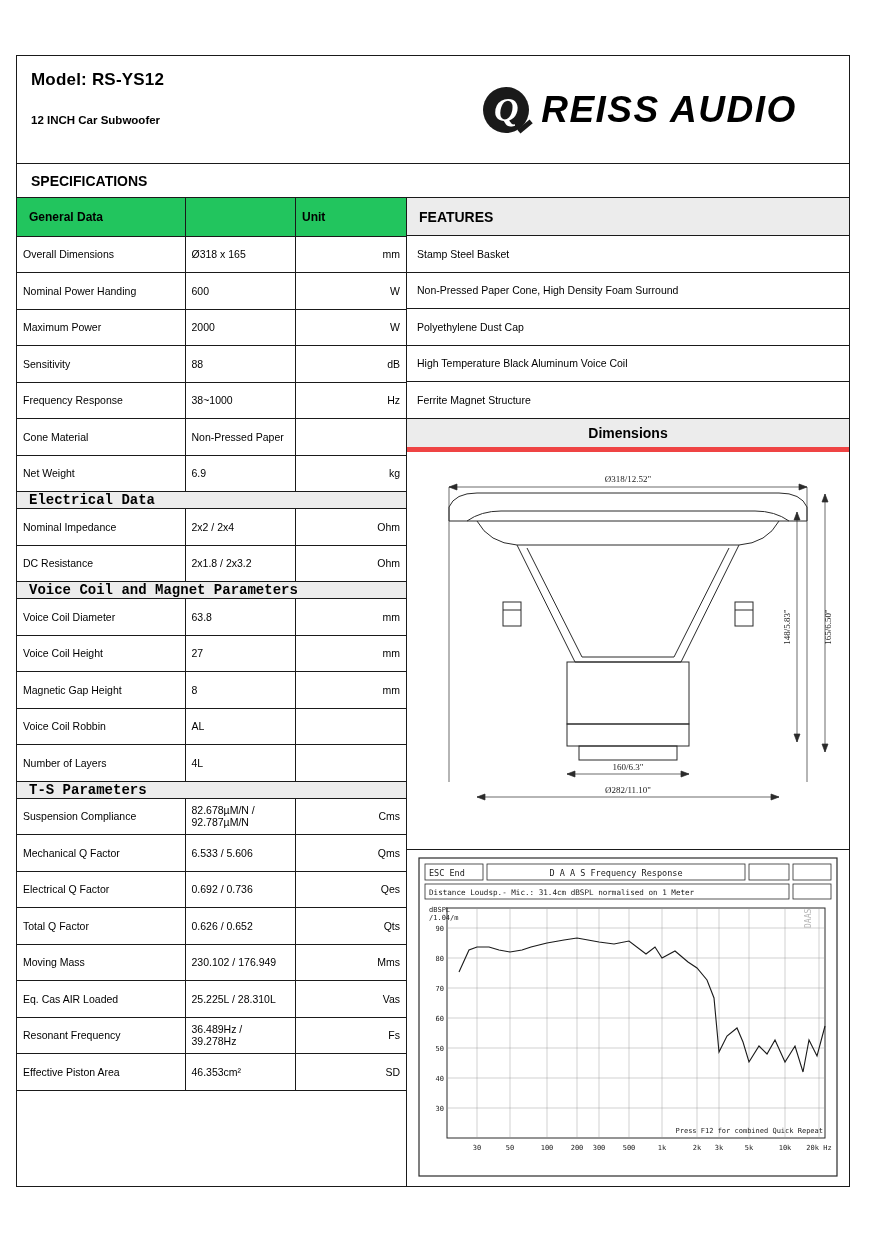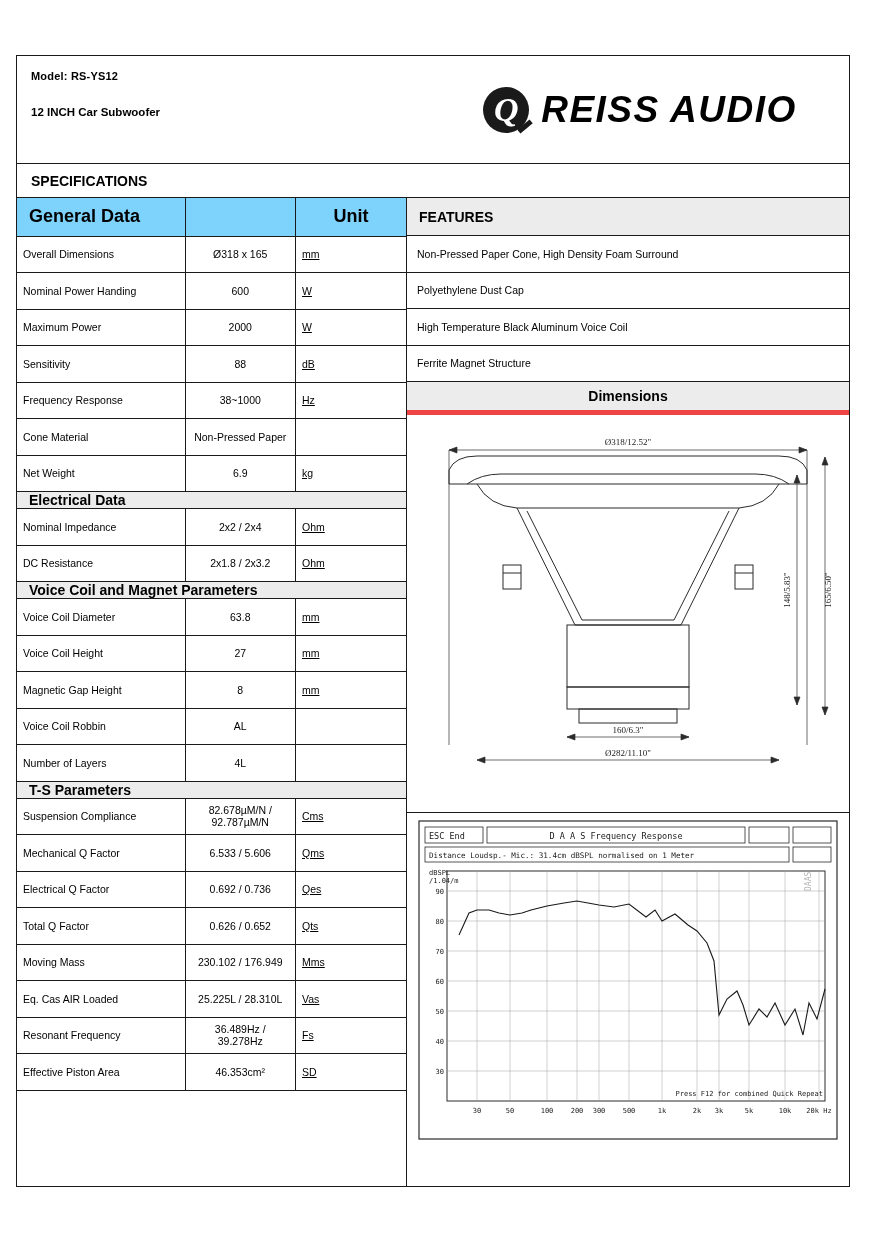--- a/index.html
+++ b/index.html
@@ -18,21 +18,21 @@
   }
   
   .header {
     display: flex; height: 108px;
     border-bottom: 1.5px solid #1a1a1a;
   }
   .header-left {
     width: 420px; padding: 14px 0 0 14px;
   }
   .model {
-    font-size: 11px; font-weight: bold; letter-spacing: .2px;
+    font-size: 17px; font-weight: bold; letter-spacing: .2px;
   }
   .subtitle {
     margin-top: 24px;
     font-size: 11.5px; font-weight: bold;
   }
   .header-right {
     flex: 1; display: flex; align-items: center; justify-content: center;
     padding-right: 6px;
   }
   .logo { display: flex; align-items: center; }
@@ -69,36 +69,37 @@
 
   
   table.spec { width: 100%; border-collapse: collapse; table-layout: fixed; }
   table.spec td {
     border-bottom: 1px solid #1a1a1a;
     height: 36.5px;
     font-size: 10.5px;
     padding: 0 6px;
   }
   td.lbl { width: 168px; border-right: 1px solid #1a1a1a; }
-  td.val { text-align: center; border-right: 1px solid #1a1a1a; }
-  td.unit { width: 52px; text-align: left; text-decoration: underline; }
+  td.val { border-right: 1px solid #1a1a1a; }
+  td.unit { width: 52px; text-align: right; }
   tr.section td {
     font-size: 14px; font-weight: bold;
     background: #ececec;
     padding-left: 12px;
     height: 16px;
     border-right: none;
+    font-family: Liberation Mono, monospace;
   }
   tr.header-row td {
-    font-size: 18px; font-weight: bold;
-    background: #7dd3fc;
+    font-size: 12px; font-weight: bold;
+    background: #22c55e;
     height: 38px;
   }
   tr.header-row td.lbl { padding-left: 12px; }
-  tr.header-row td.unitHead { text-align: center; border-right: none; }
+  tr.header-row td.unitHead { border-right: none; }
 
   
   .features-head {
     height: 38px; background:#ececec;
     border-bottom: 1px solid #1a1a1a;
     display:flex; align-items:center; padding-left: 12px;
     font-size: 14px; font-weight: bold;
   }
   .feature-row {
     height: 36.5px; border-bottom: 1px solid #1a1a1a;
@@ -273,20 +274,21 @@
             <td class="val">46.353cm²</td>
             <td class="unit">SD</td>
           </tr>
         </tbody>
       </table>
     </div>
 
     <div class="col-right">
 
       <div class="features-head">FEATURES</div>
+      <div class="feature-row">Stamp Steel Basket</div>
       <div class="feature-row">Non-Pressed Paper Cone, High Density Foam Surround</div>
       <div class="feature-row">Polyethylene Dust Cap</div>
       <div class="feature-row">High Temperature Black Aluminum Voice Coil</div>
       <div class="feature-row">Ferrite Magnet Structure</div>
 
       <div class="dim-head">Dimensions</div>
 
       <div class="dim-body">
         <svg width="442" height="398" viewBox="0 0 442 398">
 

